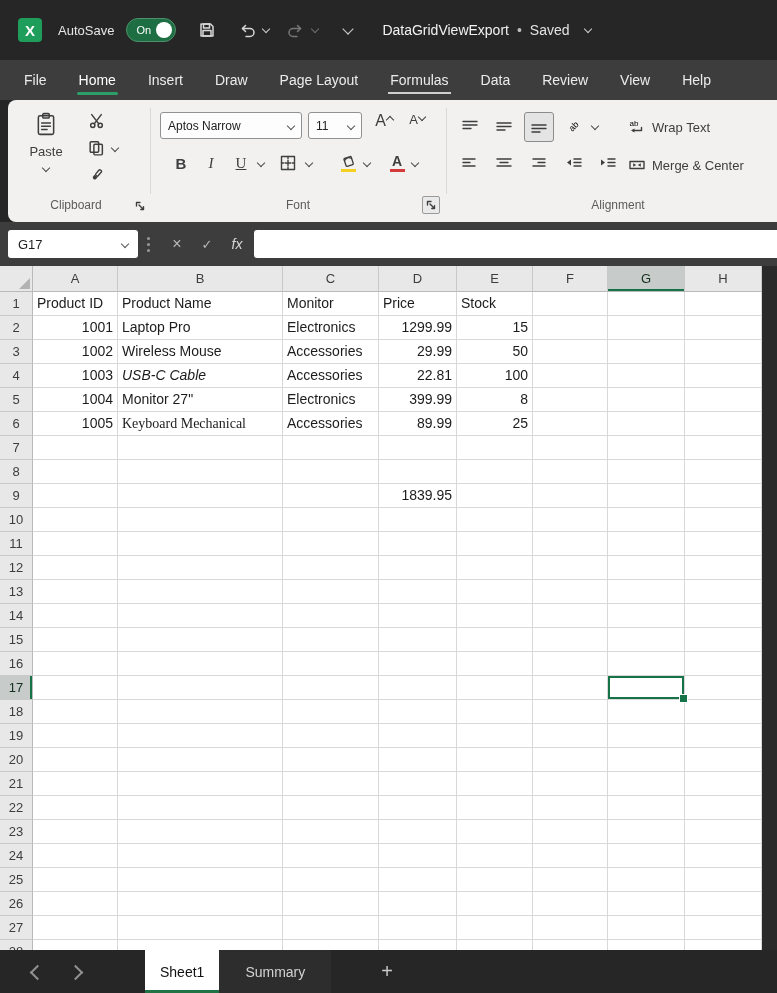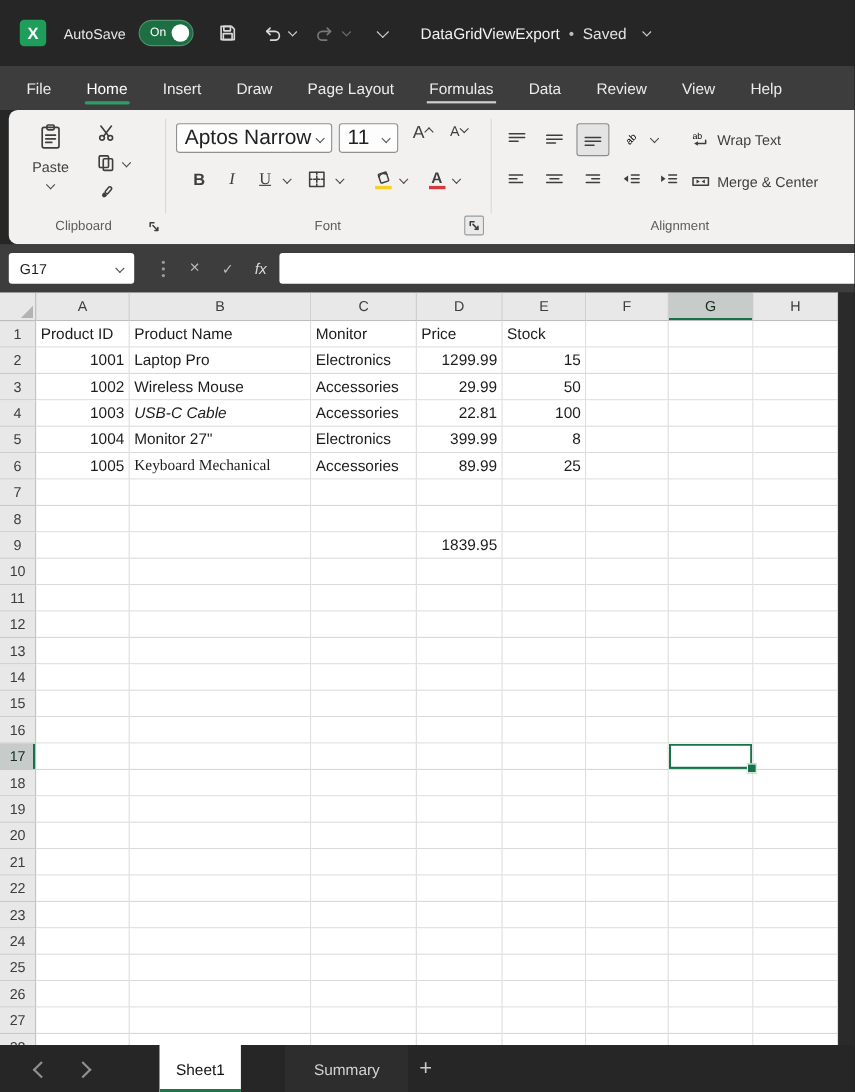--- a/index.html
+++ b/index.html
@@ -46,40 +46,40 @@
   .rbtn{position:absolute;display:flex;align-items:center;justify-content:center;border-radius:3px;color:#3e3e3e;}
   .rchv{position:absolute;color:#4a4a4a;}
   .grp-label{position:absolute;font-size:12px;color:#5c5c5c;text-align:center;}
   .vsep{position:absolute;width:1px;background:#d9d9d9;}
   .paste-btn{position:absolute;left:12px;top:6px;width:52px;height:88px;display:flex;flex-direction:column;
              align-items:center;justify-content:flex-start;padding-top:6px;box-sizing:border-box;border-radius:4px;}
   .paste-btn .plabel{font-size:13px;color:#3e3e3e;margin-top:8px;}
   .paste-btn .chv{margin-top:6px;color:#4a4a4a;}
   .combo{position:absolute;height:27px;background:#fdfdfd;border:1px solid #919191;border-radius:3px;
          display:flex;align-items:center;justify-content:space-between;padding:0 7px;box-sizing:border-box;
-         font-size:19px;color:#222;}
+         font-size:12px;color:#222;}
   .combo .chv{color:#555;}
   .fontbtn{font-size:15px;}
   .bold-b{font-weight:bold;}
   .italic-i{font-style:italic;font-family:"Liberation Serif",serif;}
   .under-u{text-decoration:underline;font-family:"Liberation Serif",serif;}
   .azbtn{display:flex;align-items:flex-start;gap:1px;font-size:14px;color:#3e3e3e;}
   .azbtn .chv{margin-top:2px;}
   .azbtn .up{transform:rotate(-135deg);margin-top:5px;}
   .colorbar{height:3px;width:15px;margin-top:1px;}
   .stack{display:flex;flex-direction:column;align-items:center;justify-content:center;}
   .selbtn{border:1px solid #8c8c8c;background:#e4e4e4;}
   .launcher{position:absolute;width:16px;height:16px;display:flex;align-items:center;justify-content:center;}
   .launcher.boxed{border:1px solid #9a9a9a;background:#eaeaea;border-radius:2px;}
   .lbl13{font-size:13px;color:#3e3e3e;margin-left:6px;white-space:nowrap;}
   .flexrow{display:flex;align-items:center;}
 
   
   .fbar{position:absolute;left:0;top:222px;width:777px;height:44px;background:#3d3d3d;}
-  .name-box{position:absolute;left:8px;top:8px;width:114px;height:28px;background:#fff;border-radius:3px;
+  .name-box{position:absolute;left:8px;top:8px;width:130px;height:28px;background:#fff;border-radius:3px;
             display:flex;align-items:center;box-sizing:border-box;}
   .name-box .val{font-size:13px;color:#1e1e1e;margin-left:10px;}
   .name-box .chv{position:absolute;right:10px;color:#555;}
   .vdots{position:absolute;left:147px;top:15px;display:flex;flex-direction:column;gap:3px;}
   .vdots i{width:3px;height:3px;border-radius:50%;background:#9a9a9a;}
   .fbtn{position:absolute;top:7px;width:26px;height:30px;display:flex;align-items:center;justify-content:center;
         color:#b9b9b9;font-size:16px;}
   .fx{font-style:italic;font-size:14px;color:#d6d6d6;}
   .formula-input{position:absolute;left:254px;top:8px;right:0;height:28px;background:#fff;
                  border-radius:3px 0 0 3px;font-size:13px;color:#1e1e1e;line-height:28px;padding-left:8px;
@@ -108,21 +108,21 @@
   .fill-handle{position:absolute;right:-4px;bottom:-4px;width:7px;height:7px;background:#157347;
                border:1px solid #fff;z-index:3;}
   .vscroll{position:absolute;left:762px;top:266px;width:15px;height:684px;background:#2a2a2a;}
 
   
   .tabbar{position:absolute;left:0;top:950px;width:777px;height:43px;background:#262626;}
   .chv-l{position:absolute;width:9px;height:9px;border-left:2px solid #909090;border-bottom:2px solid #909090;
          transform:rotate(45deg);top:17px;}
   .chv-r{position:absolute;width:9px;height:9px;border-left:2px solid #909090;border-bottom:2px solid #909090;
          transform:rotate(-135deg);top:17px;}
-  .tabs{position:absolute;left:145px;top:0;height:43px;display:flex;gap:40px;}
+  .tabs{position:absolute;left:145px;top:0;height:43px;display:flex;}
   .tab{height:43px;display:flex;align-items:center;padding:0 26px;font-size:14px;color:#d2d2d2;
        background:#2d2d2d;box-sizing:border-box;}
   .tab.active{background:#fff;color:#111;box-shadow:inset 0 -3px 0 #217346;padding:0 15px;}
   .add-sheet{position:absolute;left:374px;top:8px;width:26px;height:26px;display:flex;align-items:center;
              justify-content:center;color:#c9c9c9;font-size:20px;}
 </style>
 </head>
 <body>
 
 <div class="app">

